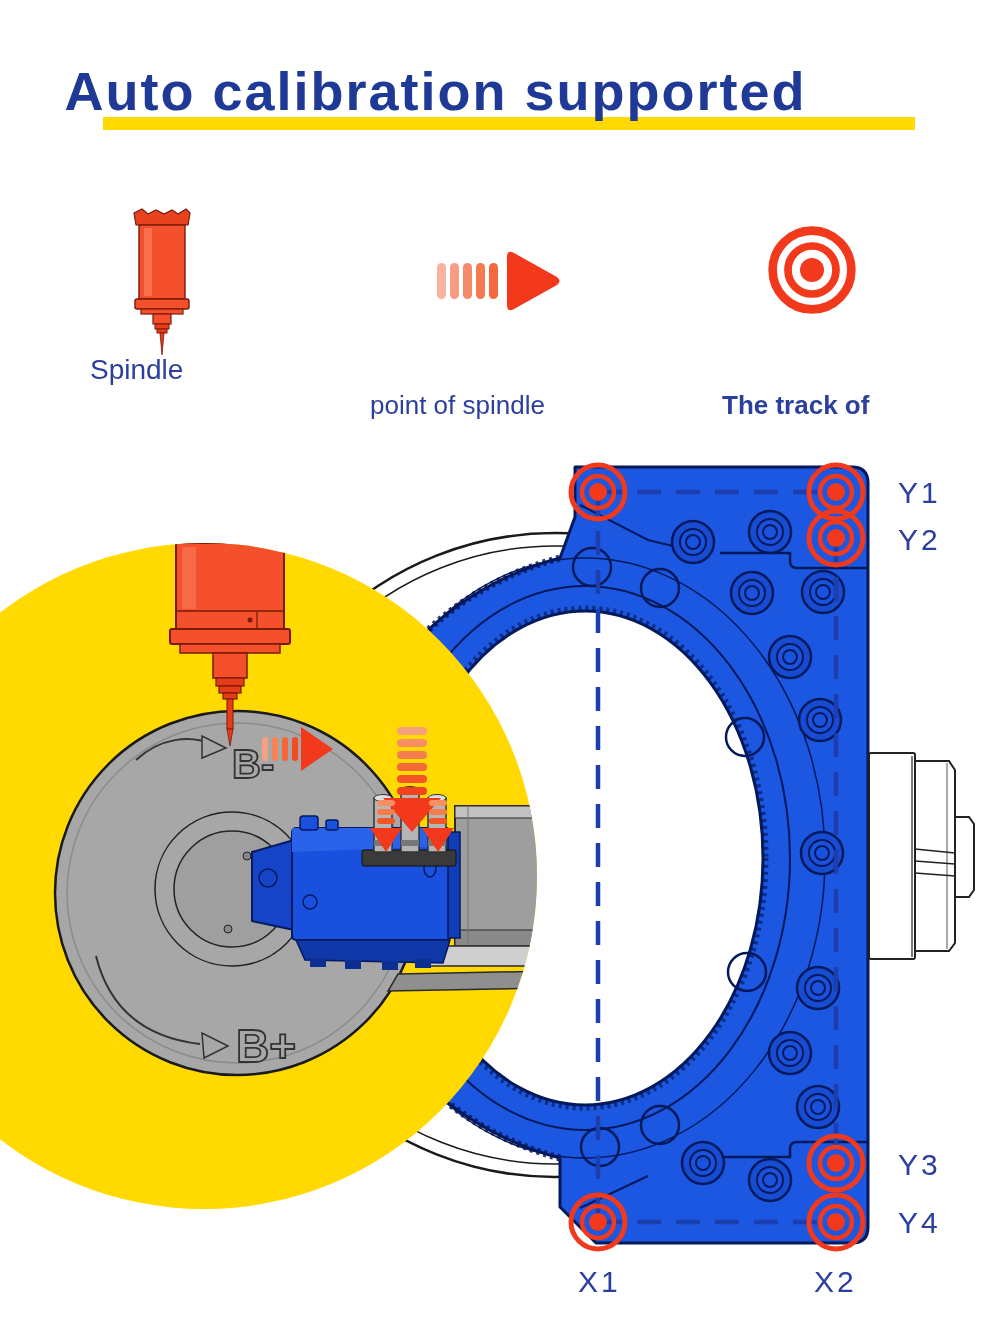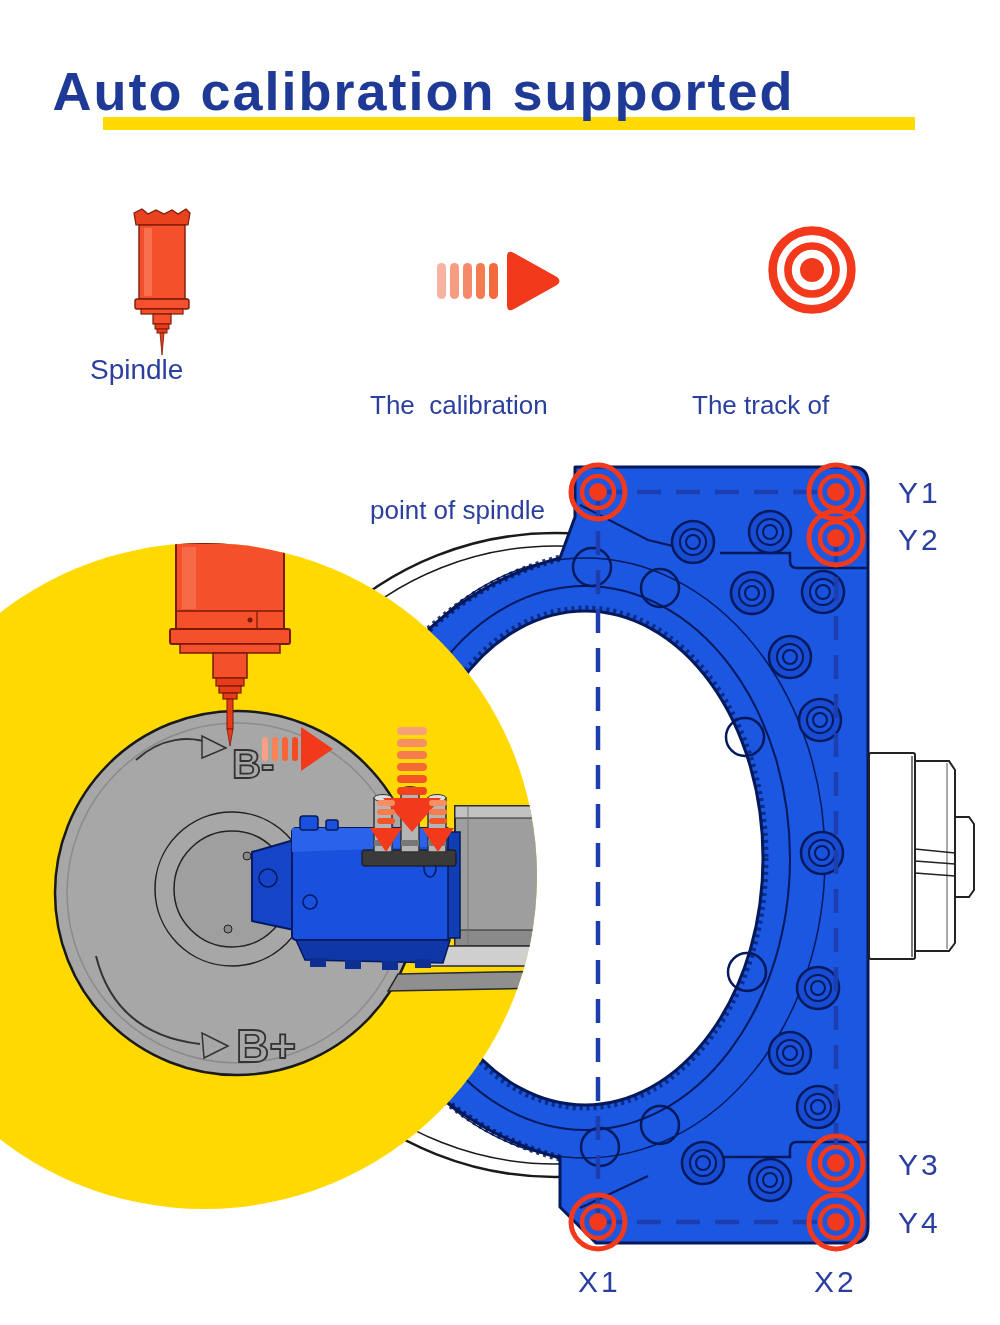--- a/index.html
+++ b/index.html
@@ -6,21 +6,21 @@
     --title-blue:#1e3a96; --label-blue:#2b3f9e; --accent-red:#f2391c;
     --accent-yellow:#ffd900; --plate-blue:#1b57e0; --plate-outline:#04195c;
     --dash-blue:#1c3eae; --machine-gray:#a7a7a7; --gearbox-blue:#1950dd;
   }
   html,body{margin:0;padding:0;background:#fff;}
   #stage{position:relative;width:1000px;height:1325px;background:#fff;overflow:hidden;
          font-family:"Liberation Sans",sans-serif;}
   
   .title-wrap{position:absolute;left:0;top:60px;width:1000px;height:80px;}
   .title-bar{position:absolute;left:103px;top:57px;width:812px;height:13px;background:var(--accent-yellow);}
-  .title-text{position:absolute;left:0;top:0;width:847px;text-align:center;
+  .title-text{position:absolute;left:12px;top:0;width:847px;text-align:center;
       font-size:54px;font-weight:700;letter-spacing:2px;color:var(--title-blue);}
   
   .legend-label{position:absolute;color:var(--label-blue);
       font-size:26px;line-height:35px;white-space:pre-wrap;}
   .leg-icon{position:absolute;}
   
   #diagram{position:absolute;left:0;top:430px;}
   svg text{font-family:"Liberation Sans",sans-serif;}
   .axis-label{font-size:30px;font-weight:500;letter-spacing:3px;fill:var(--label-blue);}
   .dashline{stroke:var(--dash-blue);stroke-width:4.5;stroke-dasharray:24 15;fill:none;}
@@ -64,32 +64,31 @@
       <svg width="132" height="72" viewBox="0 0 132 72">
         <rect x="4" y="18" width="9" height="36" rx="4.5" fill="#f7b3a0"></rect>
         <rect x="17" y="18" width="9" height="36" rx="4.5" fill="#f69c83"></rect>
         <rect x="30" y="18" width="9" height="36" rx="4.5" fill="#f58a6a"></rect>
         <rect x="43" y="18" width="9" height="36" rx="4.5" fill="#f47a52"></rect>
         <rect x="56" y="18" width="9" height="36" rx="4.5" fill="#f36a3e"></rect>
         <path d="M 74,12 Q 74,4 81,8 L 124,32 Q 129,36 124,40 L 81,64 Q 74,68 74,60 Z" fill="var(--accent-red)"></path>
       </svg>
     </div>
     <div class="legend-label" style="left:370px;top:318px;width:260px;">
-      <div>The  calibration</div>
       <div>point of spindle</div>
     </div>
 
     <div class="leg-icon" style="left:764px;top:222px;width:96px;height:96px;">
       <svg width="96" height="96" viewBox="0 0 100 100">
         <circle cx="50" cy="50" r="41" fill="none" stroke="var(--accent-red)" stroke-width="9"></circle>
         <circle cx="50" cy="50" r="25" fill="none" stroke="var(--accent-red)" stroke-width="8"></circle>
         <circle cx="50" cy="50" r="12.5" fill="var(--accent-red)"></circle>
       </svg>
     </div>
-    <div class="legend-label" style="left:692px;top:318px;width:190px;">
+    <div class="legend-label" style="left:722px;top:318px;width:190px;font-weight:bold;">
       <div>The track of</div>
       <div>spindle</div>
     </div>
   </div>
 
   <svg id="diagram" width="1000" height="895" viewBox="0 430 1000 895">
     <defs>
       <clipPath id="yclip">
           <circle cx="204" cy="876" r="333"></circle>
         </clipPath>

